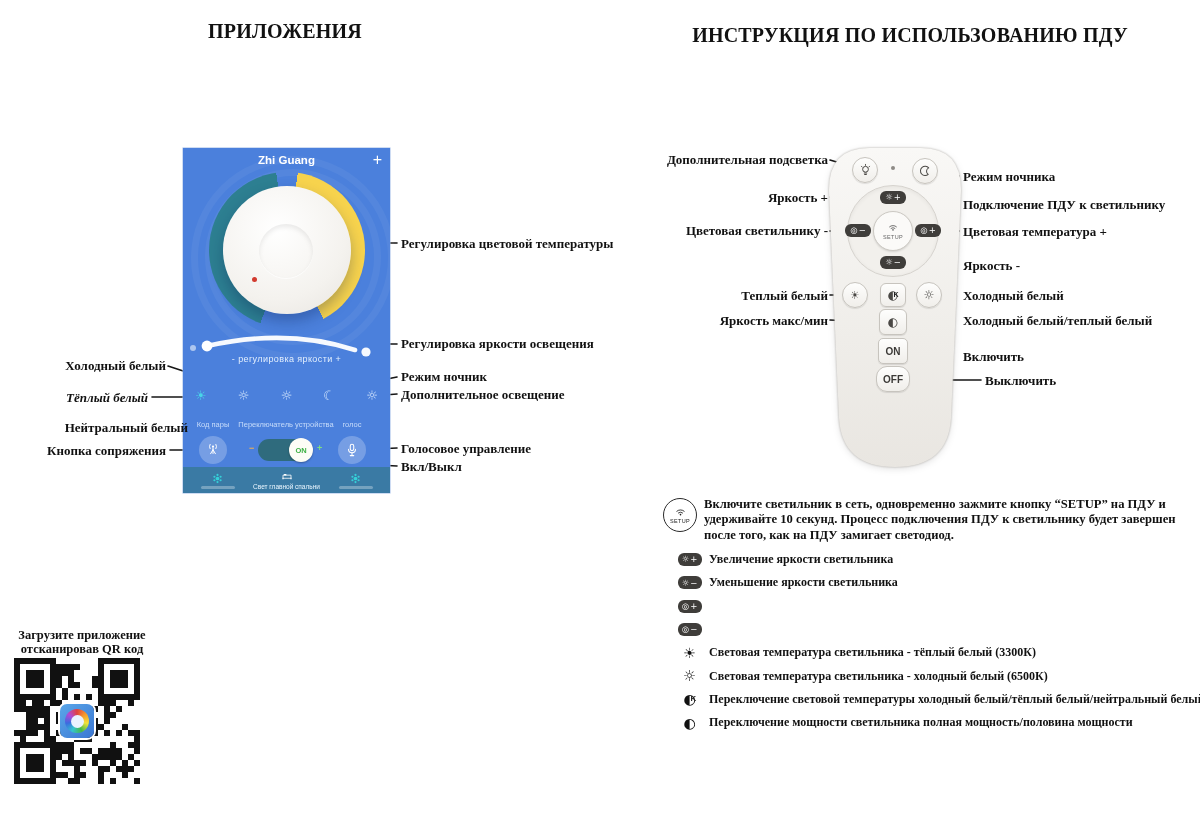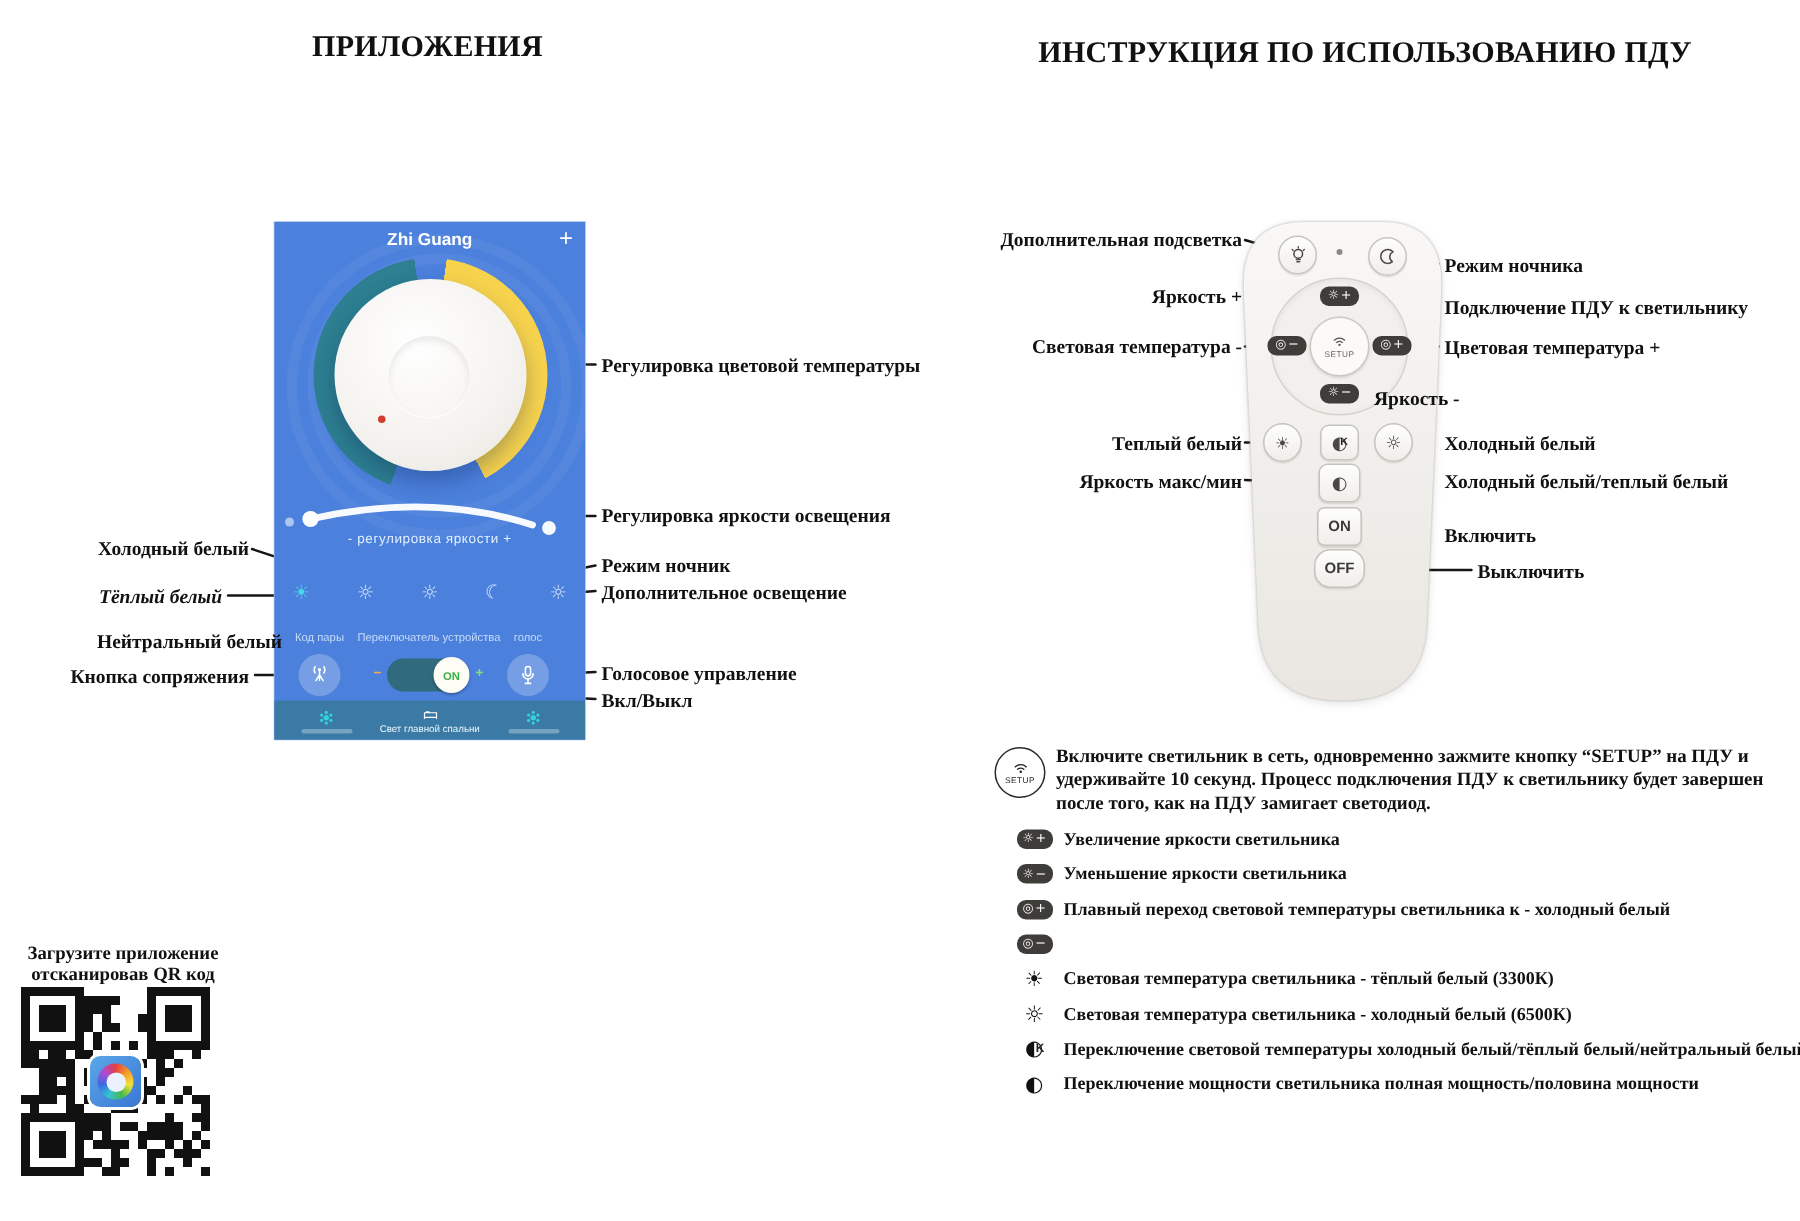--- a/index.html
+++ b/index.html
@@ -317,27 +317,27 @@
     <div class="rbtn" style="left:49px;top:190px;width:30px;height:26px;border-radius:5px;">
       <span class="onoff">ON</span>
     </div>
     <div class="rbtn" style="left:47px;top:218px;width:34px;height:26px;border-radius:11px;">
       <span class="onoff">OFF</span>
     </div>
   </div>
 
   <div class="lbl ra" style="left:828px;top:152px;">Дополнительная подсветка</div>
   <div class="lbl ra" style="left:828px;top:190px;">Яркость +</div>
-  <div class="lbl ra" style="left:828px;top:223px;">Световая температура -</div>
+  <div class="lbl ra" style="left:828px;top:223px;">Цветовая светильнику -</div>
   <div class="lbl ra" style="left:828px;top:288px;">Теплый белый</div>
   <div class="lbl ra" style="left:828px;top:313px;">Яркость макс/мин</div>
   <div class="lbl" style="left:963px;top:169px;">Режим ночника</div>
   <div class="lbl" style="left:963px;top:197px;">Подключение ПДУ к светильнику</div>
   <div class="lbl" style="left:963px;top:224px;">Цветовая температура +</div>
-  <div class="lbl" style="left:916px;top:258px;">Яркость -</div>
+  <div class="lbl" style="left:963px;top:258px;">Яркость -</div>
   <div class="lbl" style="left:963px;top:288px;">Холодный белый</div>
   <div class="lbl" style="left:963px;top:313px;">Холодный белый/теплый белый</div>
   <div class="lbl" style="left:963px;top:349px;text-align:right;">Включить</div>
   <div class="lbl" style="left:985px;top:373px;">Выключить</div>
 
   <div class="setup-badge">
     <svg width="15" height="12" viewBox="0 0 24 19" style="color:#222;">
         <use href="#sym-wifi"></use>
       </svg>
     <span class="setup-txt">SETUP</span>
@@ -363,21 +363,20 @@
         </span>
       <span class="legend-tx">Уменьшение яркости светильника</span>
     </div>
     <div class="legend-row">
       <span class="legend-ic">
           <span class="pill lg-pill">
             <span class="glyph">◎</span>
             <span class="glyph">+</span>
           </span>
         </span>
-      <span class="legend-tx">Плавный переход световой температуры светильника к - холодный белый</span>
     </div>
     <div class="legend-row">
       <span class="legend-ic">
           <span class="pill lg-pill">
             <span class="glyph">◎</span>
             <span class="glyph">−</span>
           </span>
         </span>
     </div>
     <div class="legend-row">

